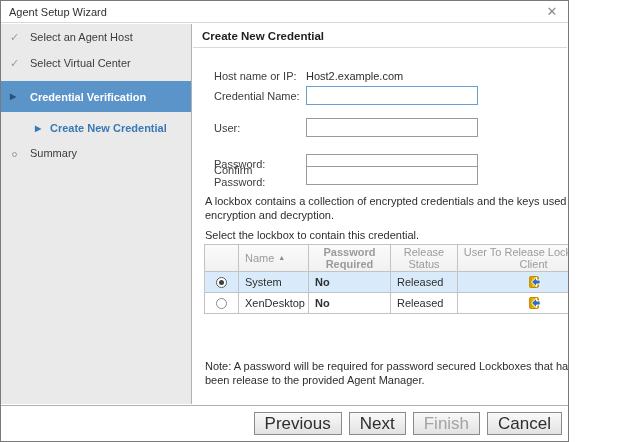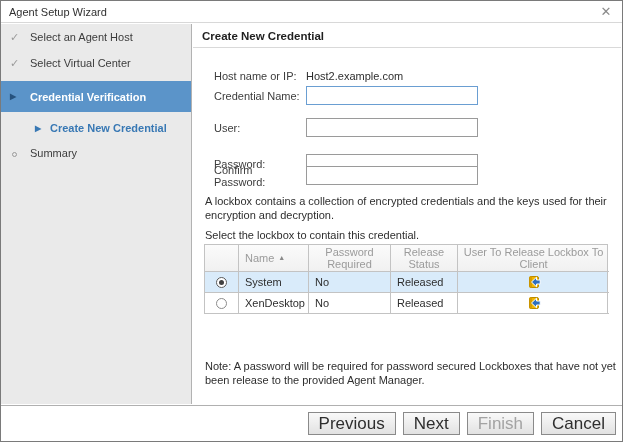--- a/index.html
+++ b/index.html
@@ -1,20 +1,20 @@
 <!DOCTYPE html>
 <html><head>
 <meta charset="utf-8">
 <style>
   * { margin:0; padding:0; box-sizing:border-box; }
   html,body { background:#fff; }
   body { font-family:"Liberation Sans", sans-serif; font-size:11px; color:#3c3c3c; }
 
   .window {
-    position:relative; width:623px; height:442px;
+    position:relative; width:569px; height:442px;
     border:1px solid #7a7a7a; background:#fff; overflow:hidden;
   }
 
   
   .titlebar {
     position:absolute; top:0; left:0; right:0; height:22px;
     background:#fff; border-bottom:1px solid #d8d8d8;
     display:flex; align-items:center; padding:0 8px;
   }
   .titlebar .title { color:#303030; }
@@ -70,21 +70,21 @@
     border:1px solid #c3c3c3; border-bottom:none; background:#fff;
   }
   .trow { display:flex; }
   .trow > div {
     border-right:1px solid #c3c3c3; border-bottom:1px solid #c3c3c3;
     display:flex; align-items:center; justify-content:center; text-align:center;
   }
   .trow > div:last-child { border-right:none; }
   .c0 { width:34px; flex:0 0 auto; }
   .c1 { width:70px; flex:0 0 auto; justify-content:flex-start !important; text-align:left !important; padding-left:6px; }
-  .c2 { width:82px; flex:0 0 auto; }
+  .c2 { width:82px; flex:0 0 auto;font-weight:bold; }
   .c3 { width:67px; flex:0 0 auto; }
   .c4 { width:151px; flex:0 0 auto; }
   .thead { height:27px; background:linear-gradient(#fbfbfb,#f0f0f0); color:#9b9b9b; line-height:12px; }
   .thead .c1 { color:#9b9b9b; }
   .thead .c2, .thead .c3, .thead .c4 { padding:0 4px; }
   .sort-icon { font-size:7px; color:#8a8a8a; margin-left:4px; }
   .tdata { height:21px; color:#2e2e2e; }
   .tdata.selected { background:#d9ebfa; }
   .tdata .c2 { justify-content:flex-start !important; padding-left:6px; }
   .tdata .c3 { justify-content:flex-start !important; padding-left:6px; }

